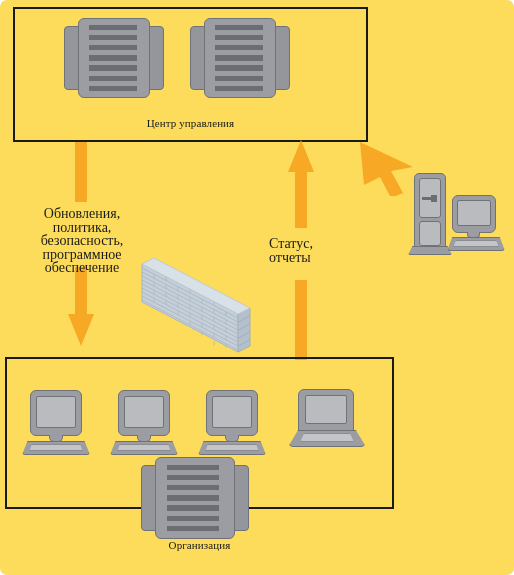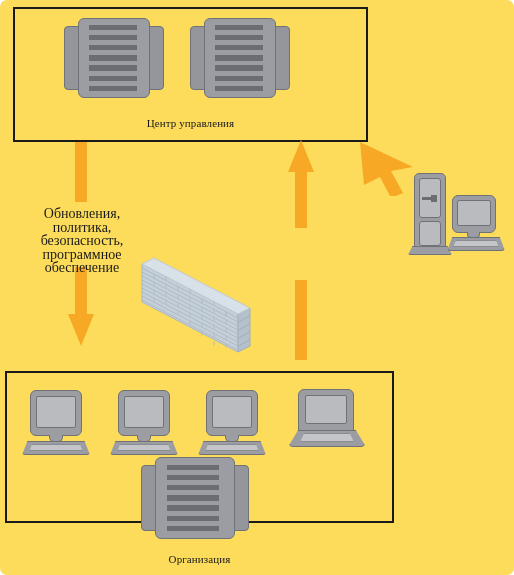--- a/index.html
+++ b/index.html
@@ -19,21 +19,21 @@
   }
 
   
   .zone-box {
     position: absolute;
     border: 2px solid #1a1a1a;
     box-sizing: border-box;
     background: transparent;
   }
   #zone-control { left: 13px;  top: 7px;   width: 355px; height: 135px; }
-  #zone-org     { left: 5px;   top: 359px; width: 389px; height: 152px; margin-top: 12px; }
+  #zone-org     { left: 5px;   top: 345px; width: 389px; height: 152px; margin-top: 12px; }
 
   .zone-label {
     position: absolute;
     width: 100%;
     text-align: center;
     font-size: 11px;
     color: #1a1a1a;
     letter-spacing: .1px;
     white-space: nowrap;
   }
@@ -335,20 +335,22 @@
 безопасность,
 программное
 обеспечение</div>
 
   <svg class="arrow-svg" style="left:288px; top:140px; width:26px; height:220px;" viewBox="0 0 26 220">
     <polygon points="13,0 26,32 0,32" fill="#f7a824"></polygon>
     <rect x="7" y="30" width="12" height="58" fill="#f7a824"></rect>
     <rect x="7" y="140" width="12" height="80" fill="#f7a824"></rect>
   </svg>
 
+  <div class="flowtext" id="txt-up">Статус,
+отчеты</div>
 
   <svg class="arrow-svg" style="left:358px; top:140px; width:66px; height:56px;" viewBox="0 0 66 56">
     <polygon points="2,2 55,27 33,31 45,53 33,58 22,37 6,45" fill="#f7a824"></polygon>
   </svg>
 
   <div class="admin" style="left:405px; top:173px; width:105px; height:84px;">
     <div class="tower"></div>
     <div class="panel-a"></div>
     <div class="panel-b"></div>
     <div class="slot"></div>

